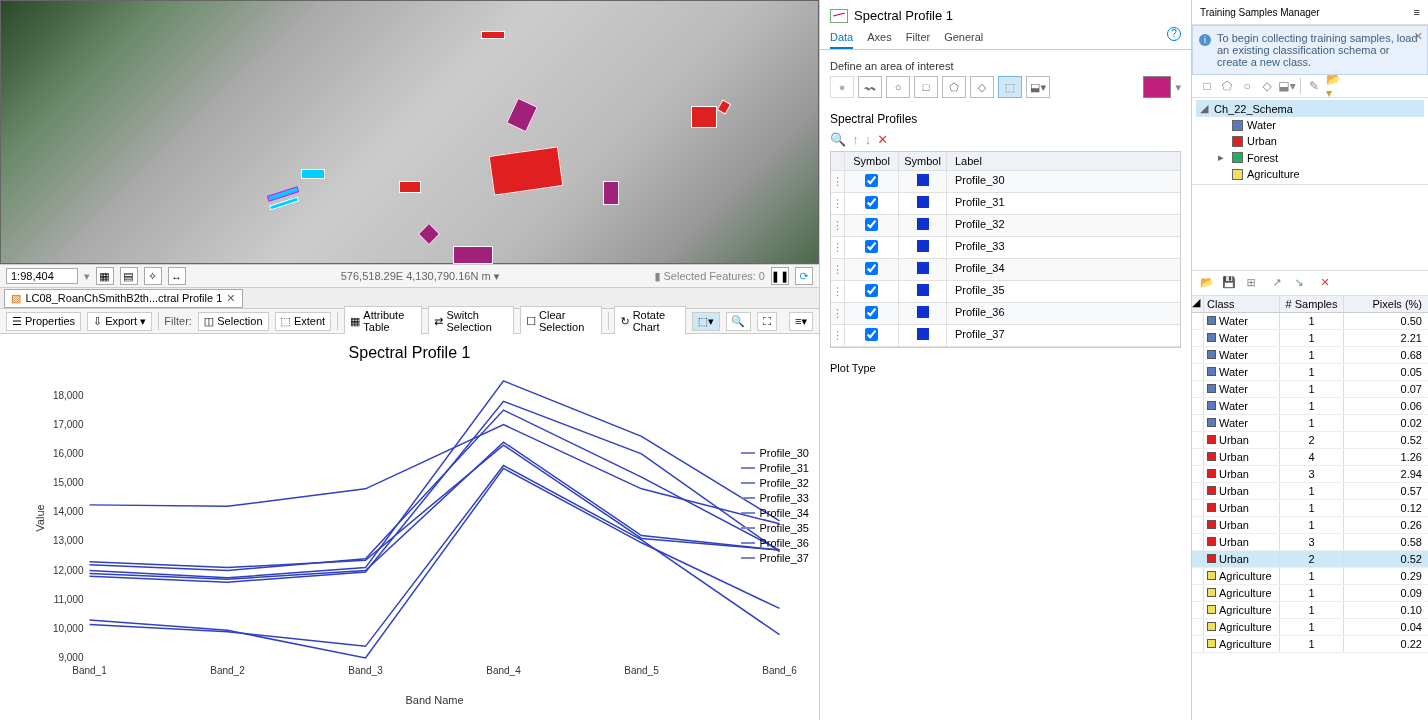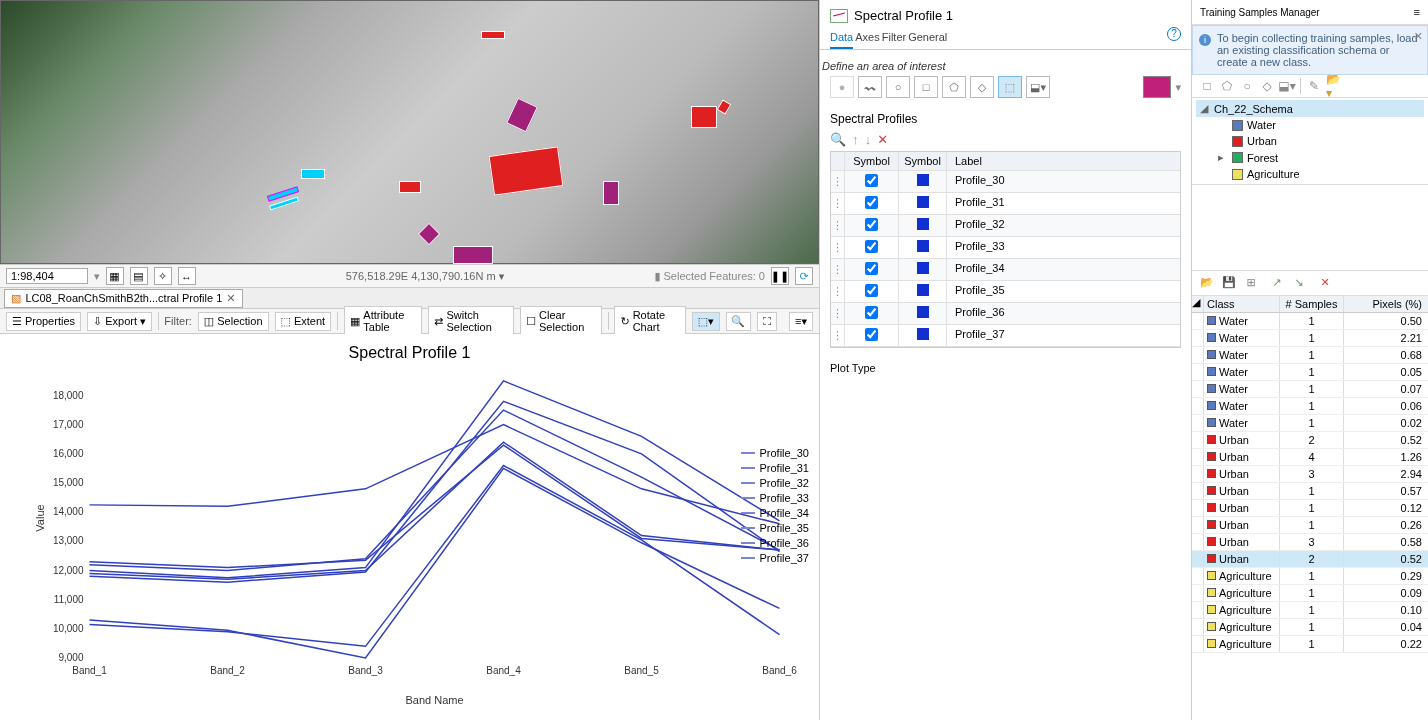--- a/index.html
+++ b/index.html
@@ -8,21 +8,21 @@
 .col-mid { flex: 1; display: flex; flex-direction: column; padding: 4px 0; border-right: 1px solid #ccc; }
 .col-right { width: 236px; display: flex; flex-direction: column; }
 
 
 .map-view { height: 280px; background: linear-gradient(135deg,#2a4a2a 0%,#4a6a4a 8%,#6a8a6a 15%,#aaa 30%,#ccc 50%,#bbb 70%,#999 85%,#4a6a4a 100%); position: relative; border: 1px solid #666; }
 .map-poly { position: absolute; }
 .poly-red { background: #e02020; border: 1px solid #fff; }
 .poly-purple { background: #a0207a; border: 1px solid #fff; }
 .poly-cyan { background: #00d0ff; border: 1px solid #fff; }
 .map-status { height: 24px; background: #f5f5f5; border-top: 1px solid #ccc; display: flex; align-items: center; padding: 0 6px; gap: 6px; }
-.map-status .scale { border: 1px solid #aaa; padding: 1px 4px; background: #fff; width: 82px; }
+.map-status .scale { border: 1px solid #aaa; padding: 1px 4px; background: #fff; width: 72px; }
 .map-status .icon-btn { width: 18px; height: 18px; border: 1px solid #aaa; background: #fff; display: inline-flex; align-items: center; justify-content: center; cursor: pointer; }
 .map-status .coords { flex: 1; text-align: center; color: #666; }
 .map-status .sel { color: #888; }
 
 
 .tab-strip { height: 22px; background: #eee; border-top: 1px solid #ccc; display: flex; align-items: center; padding: 0 4px; }
 .tab { background: #fff; border: 1px solid #aaa; padding: 2px 6px; display: flex; align-items: center; gap: 4px; }
 .tab .x { cursor: pointer; color: #666; }
 
 
@@ -40,25 +40,25 @@
 .line-path { fill: none; stroke: #3040c0; stroke-width: 1.5; }
 .legend { position: absolute; right: 10px; top: 110px; }
 .legend-item { display: flex; align-items: center; gap: 4px; margin: 3px 0; font-size: 10.5px; }
 .legend-swatch { width: 14px; height: 2px; background: #7a84d0; }
 
 
 .mid-header { display: flex; align-items: center; gap: 6px; padding: 4px 10px; }
 .mid-header .chart-icon { width: 18px; height: 14px; border: 1px solid #7a7; position: relative; }
 .mid-header .chart-icon::before { content: ""; position: absolute; left: 2px; right: 2px; top: 4px; border-top: 1.5px solid #c04; transform: rotate(-15deg); }
 .mid-header h3 { font-size: 13px; font-weight: normal; }
-.mid-tabs { display: flex; gap: 2px; padding: 0 10px; border-bottom: 1px solid #ccc; }
+.mid-tabs { display: flex; gap: 14px; padding: 0 10px; border-bottom: 1px solid #ccc; }
 .mid-tab { padding: 4px 0; cursor: pointer; color: #444; }
 .mid-tab.active { color: #0078d4; border-bottom: 2px solid #0078d4; }
 .help-icon { margin-left: auto; color: #0078d4; border: 1px solid #0078d4; border-radius: 50%; width: 14px; height: 14px; text-align: center; line-height: 12px; font-size: 10px; }
-.aoi-label { padding: 10px 2px 4px; color: #333; font-style: italic; }
+.aoi-label { padding: 10px 10px 4px; color: #333; }
 .aoi-toolbar { display: flex; gap: 4px; padding: 0 10px 8px; align-items: center; }
 .tool-btn { width: 24px; height: 22px; border: 1px solid #bbb; background: #fff; display: inline-flex; align-items: center; justify-content: center; cursor: pointer; color: #666; }
 .tool-btn.active { background: #cfe8f7; border-color: #7ab8e0; }
 .tool-btn.disabled { opacity: 0.5; }
 .color-swatch { width: 28px; height: 22px; border: 1px solid #888; background: #c0207a; cursor: pointer; margin-left: auto; }
 .profiles-label { padding: 6px 10px; font-weight: normal; font-size: 12px; }
 .profiles-tools { padding: 0 10px; display: flex; gap: 6px; }
 .profiles-tools span { color: #999; cursor: pointer; font-size: 13px; }
 .profiles-tools .del { color: #d04040; }
 .prof-table { margin: 4px 10px; border: 1px solid #ccc; }

